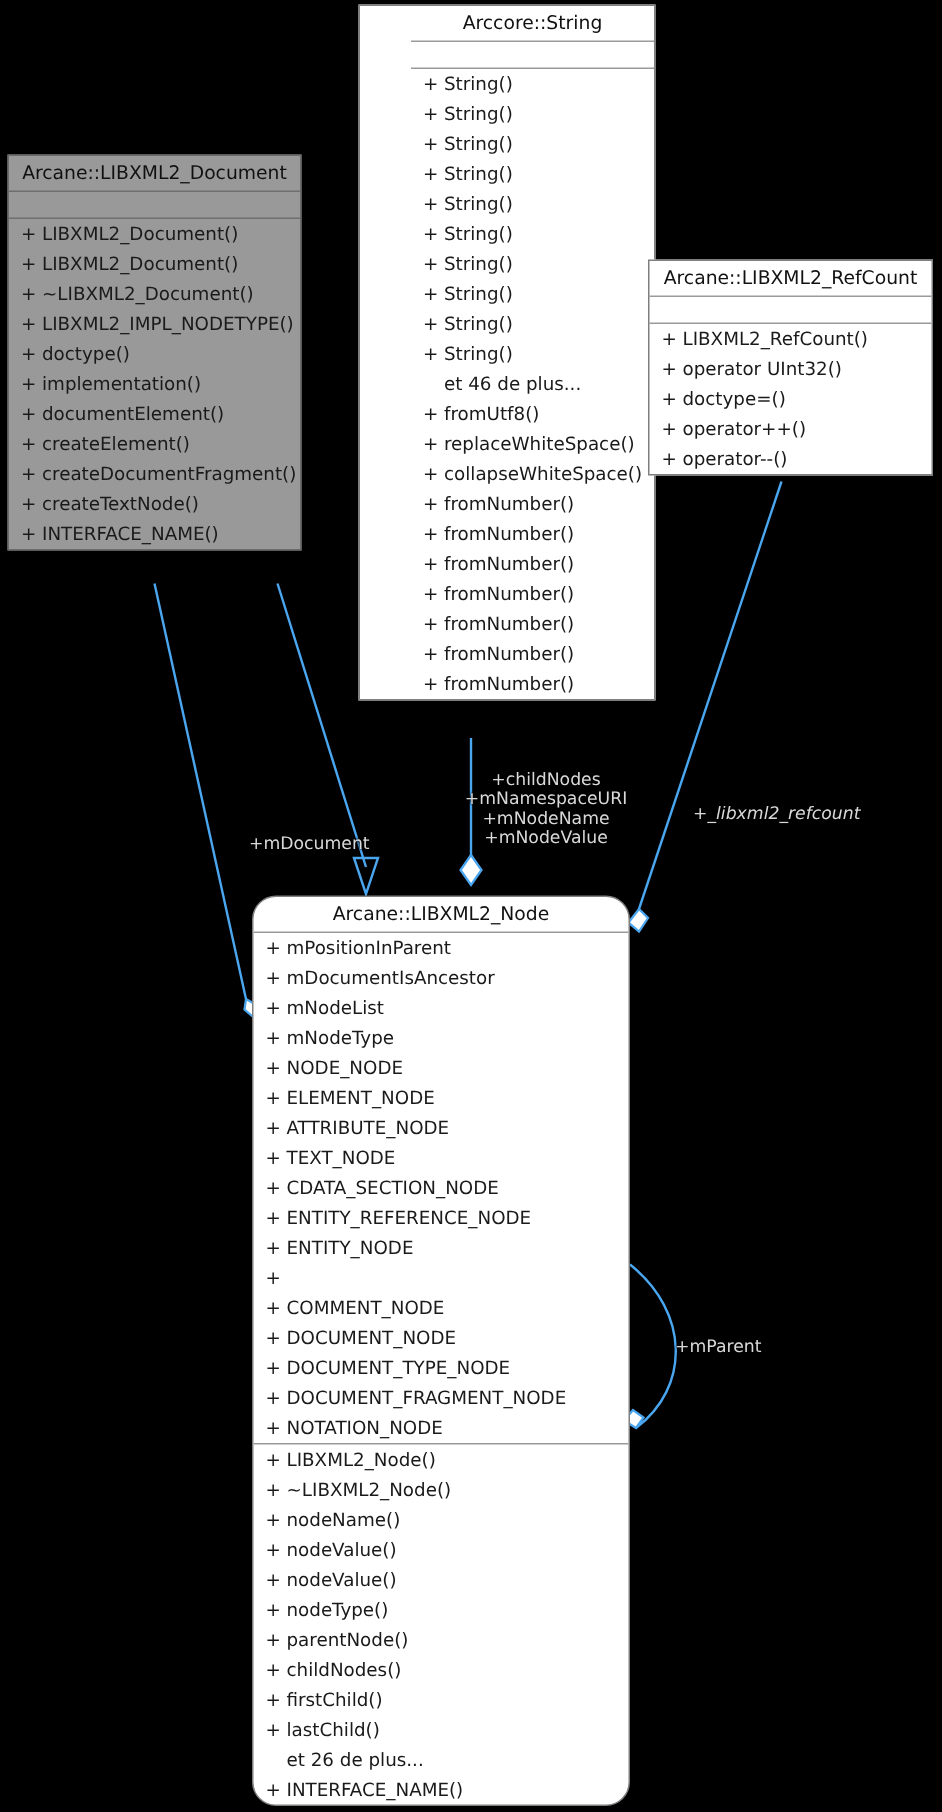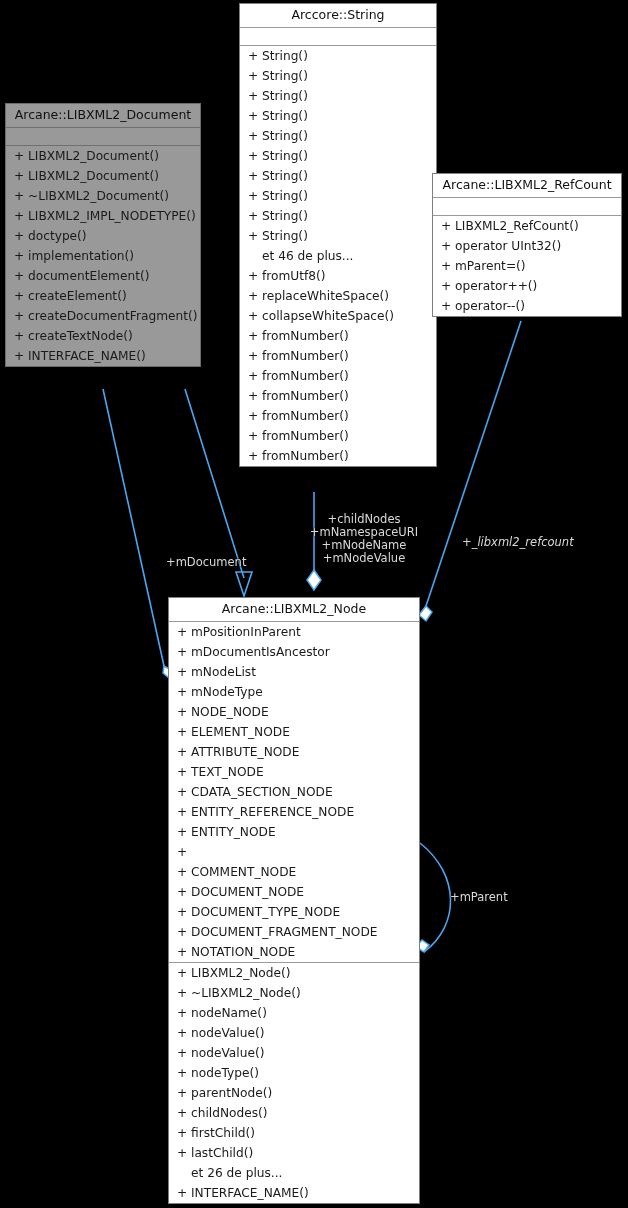--- a/index.html
+++ b/index.html
@@ -95,21 +95,21 @@
 
   <div class="edge-label center" style="left:304px;top:513px;width:120px;">+childNodes</div>
   <div class="edge-label center" style="left:304px;top:526px;width:120px;">+mNamespaceURI</div>
   <div class="edge-label center" style="left:304px;top:539px;width:120px;">+mNodeName</div>
   <div class="edge-label center" style="left:304px;top:552px;width:120px;">+mNodeValue</div>
 
   <div class="edge-label" style="left:462px;top:536px;font-style:italic;">+_libxml2_refcount</div>
 
   <div class="edge-label" style="left:450px;top:891px;">+mParent</div>
 
-  <div class="uml-box" id="box-string" style="left:239px;top:3px;width:198px;">
+  <div class="uml-box" id="box-string" style="left:239px;top:3px;width:198px;padding-left:34px;">
     <div class="box-title">Arccore::String</div>
     <div class="compartment empty-row"></div>
     <div class="compartment" id="ops-string">
         <div class="member">
           <span class="vis">+</span>
           <span class="nm">String()</span>
         </div>
         <div class="member">
           <span class="vis">+</span>
           <span class="nm">String()</span>
@@ -251,34 +251,34 @@
         <div class="member">
           <span class="vis">+</span>
           <span class="nm">LIBXML2_RefCount()</span>
         </div>
         <div class="member">
           <span class="vis">+</span>
           <span class="nm">operator UInt32()</span>
         </div>
         <div class="member">
           <span class="vis">+</span>
-          <span class="nm">mParent=()</span>
+          <span class="nm">doctype=()</span>
         </div>
         <div class="member">
           <span class="vis">+</span>
           <span class="nm">operator++()</span>
         </div>
         <div class="member">
           <span class="vis">+</span>
           <span class="nm">operator--()</span>
         </div>
       </div>
   </div>
 
-  <div class="uml-box" id="box-node" style="left:168px;top:597px;width:252px;">
+  <div class="uml-box" id="box-node" style="left:168px;top:597px;width:252px;border-radius:16px;">
     <div class="box-title">Arcane::LIBXML2_Node</div>
     <div class="compartment" id="attrs-node">
         <div class="member">
           <span class="vis">+</span>
           <span class="nm">mPositionInParent</span>
         </div>
         <div class="member">
           <span class="vis">+</span>
           <span class="nm">mDocumentIsAncestor</span>
         </div>

